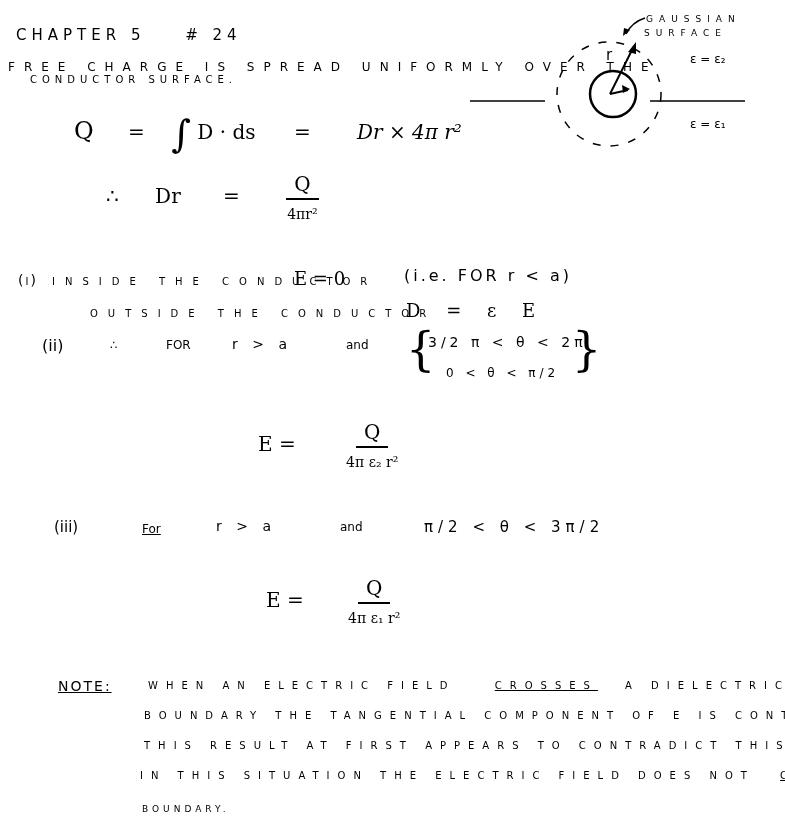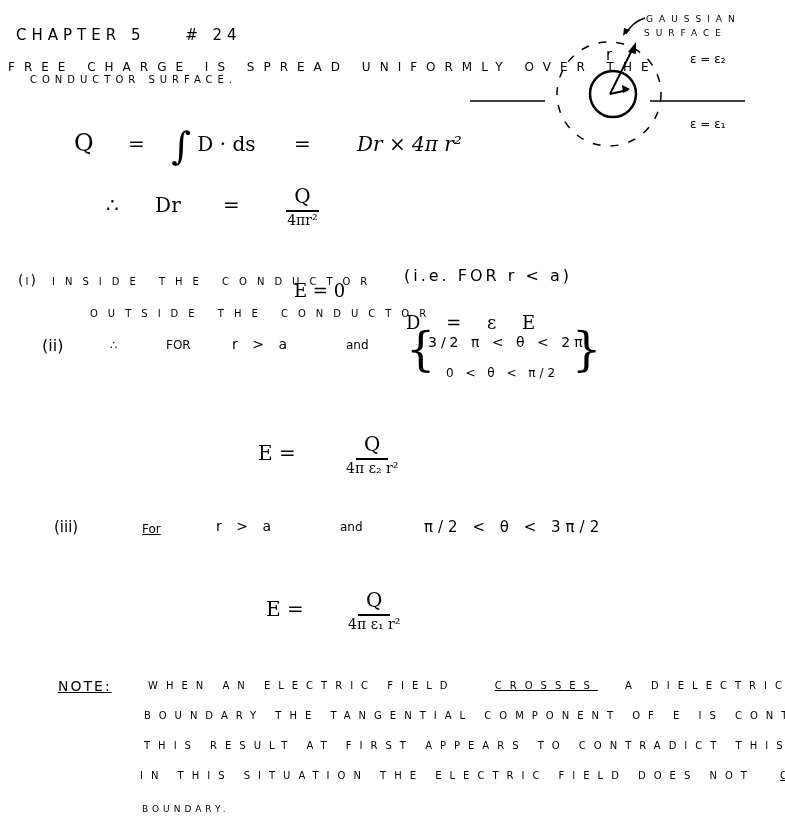--- a/index.html
+++ b/index.html
@@ -2,25 +2,25 @@
 <html><head>
   <meta charset="utf-8">
   <style>
     html, body { margin: 0; padding: 0; background: #ffffff; }
     body {
       width: 785px; height: 824px; position: relative; overflow: hidden;
       font-family: "DejaVu Sans", sans-serif; color: #000;
     }
     .hw { position: absolute; white-space: nowrap; color: #000; }
     .caps { font-variant: small-caps; letter-spacing: 5px; font-size: 12px; }
-    .math { font-family: "DejaVu Serif", serif; font-style: normal; font-size: 20px; margin-top: 12px; }
+    .math { font-family: "DejaVu Serif", serif; font-style: normal; font-size: 20px; }
     .small { font-size: 11px; letter-spacing: 6px; font-variant: small-caps; }
     .frac { display: inline-flex; flex-direction: column; align-items: center; vertical-align: middle; }
     .frac .num { border-bottom: 2px solid #000; padding: 0 8px 2px; font-size: 20px; }
-    .frac .den { font-size: 14px; }
+    .frac .den { font-size: 14px; padding-top: 6px; }
     .u { text-decoration: underline; }
     .brace { font-size: 46px; font-family: "DejaVu Serif", serif; font-style: normal; line-height: 1; position: absolute; }
     svg { position: absolute; }
   </style>
 </head>
 <body>
 
 <div class="hw caps" style="left:16px;top:26px;font-size:15px;">
   <span>CHAPTER 5</span>
   <span style="margin-left:30px;"># 24</span>

